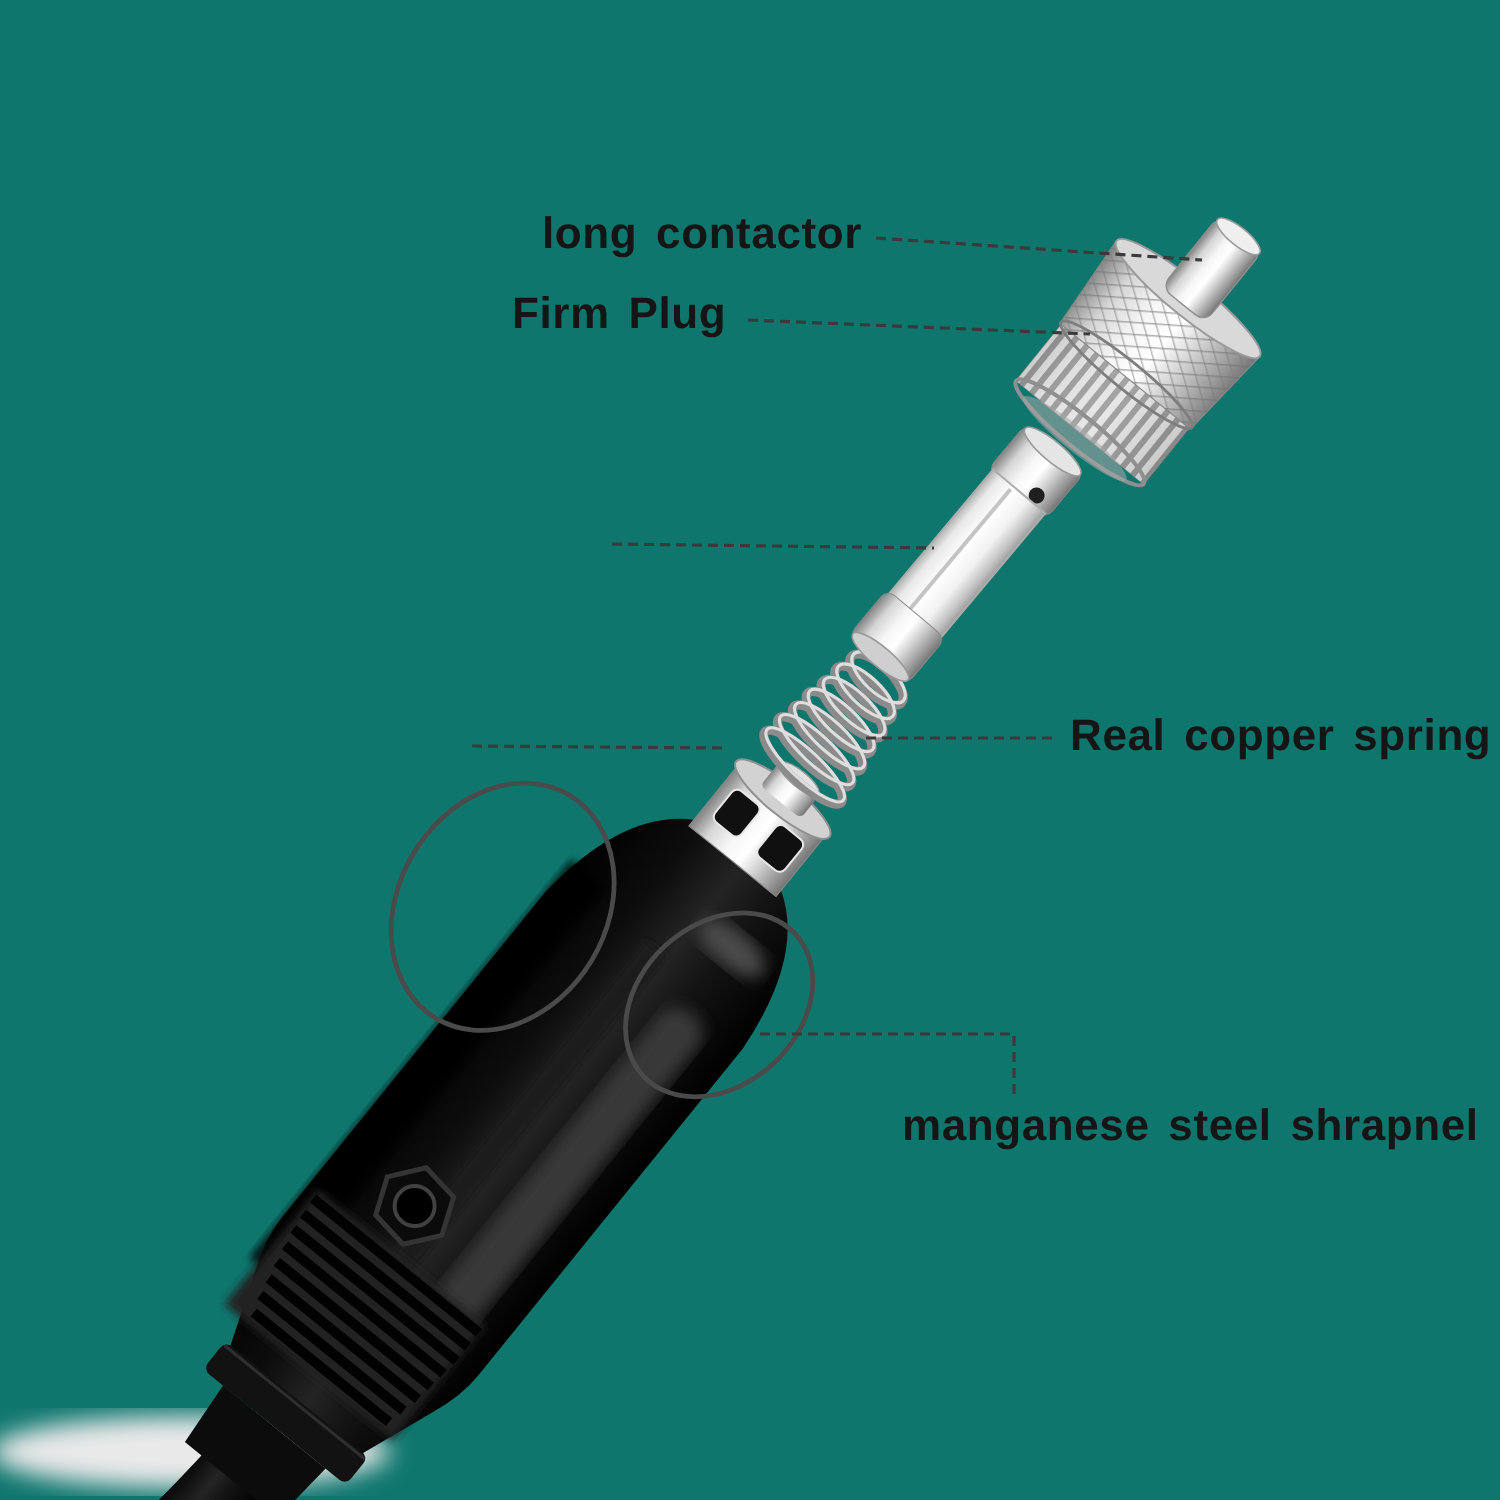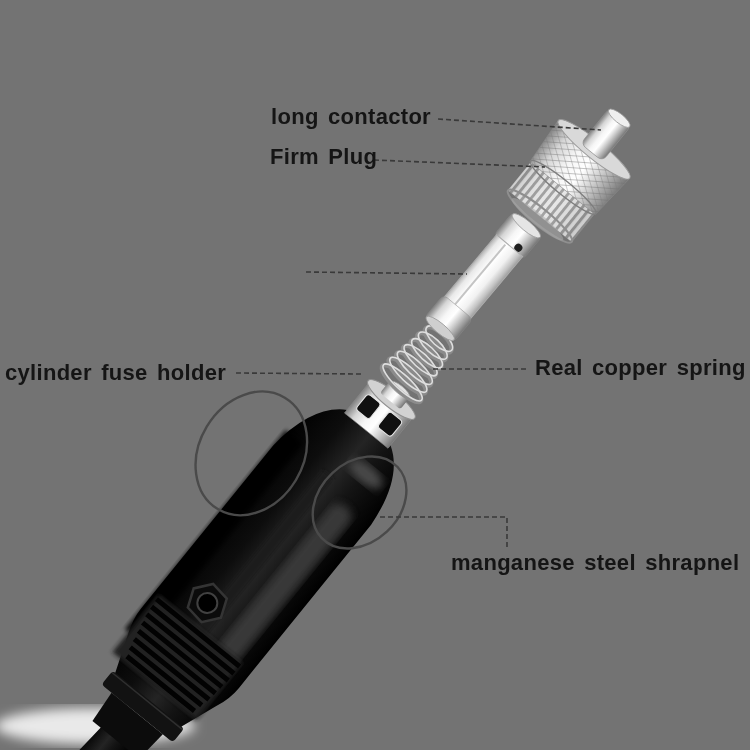--- a/index.html
+++ b/index.html
@@ -1,27 +1,27 @@
 <!DOCTYPE html>
 <html><head>
 <meta charset="utf-8">
 <style>
   html,body{margin:0;padding:0;background:#fff;}
   #stage{
     position:relative;width:750px;height:750px;overflow:hidden;
-    background:#737373;font-family:"Liberation Sans", sans-serif;
+    background:#0f766e;font-family:"Liberation Sans", sans-serif;
   }
   #art{position:absolute;left:0;top:0;width:750px;height:750px;}
   .lbl{
     position:absolute;color:#151515;font-weight:bold;font-size:22px;
     line-height:26px;letter-spacing:.3px;word-spacing:3px;white-space:nowrap;
     user-select:none;
   }
   .lbl-long-contactor{left:271px;top:104px;}
-  .lbl-firm-plug{left:256px;top:144px;margin-left:14px;}
+  .lbl-firm-plug{left:256px;top:144px;}
   .lbl-fuse-spec{left:23px;top:257px;}
   .lbl-cylinder-fuse-holder{left:5px;top:360px;}
   .lbl-real-copper-spring{left:535px;top:355px;}
   .lbl-manganese-steel-shrapnel{left:451px;top:550px;}
 </style>
 </head>
 <body>
 
 <div id="stage">
 
@@ -168,16 +168,15 @@
       <line x1="374" y1="160" x2="545" y2="167"></line>
       <line x1="306" y1="272" x2="467" y2="274"></line>
       <line x1="236" y1="373" x2="361" y2="374"></line>
       <line x1="433" y1="369" x2="528" y2="369"></line>
       <polyline points="380,517 507,517 507,548"></polyline>
     </g>
   </svg>
 
   <div class="lbl lbl-long-contactor">long contactor</div>
   <div class="lbl lbl-firm-plug">Firm Plug</div>
-  <div class="lbl lbl-cylinder-fuse-holder">cylinder fuse holder</div>
   <div class="lbl lbl-manganese-steel-shrapnel">manganese steel shrapnel</div>
   <div class="lbl lbl-real-copper-spring">Real copper spring</div>
 </div>
 
 </body></html>

